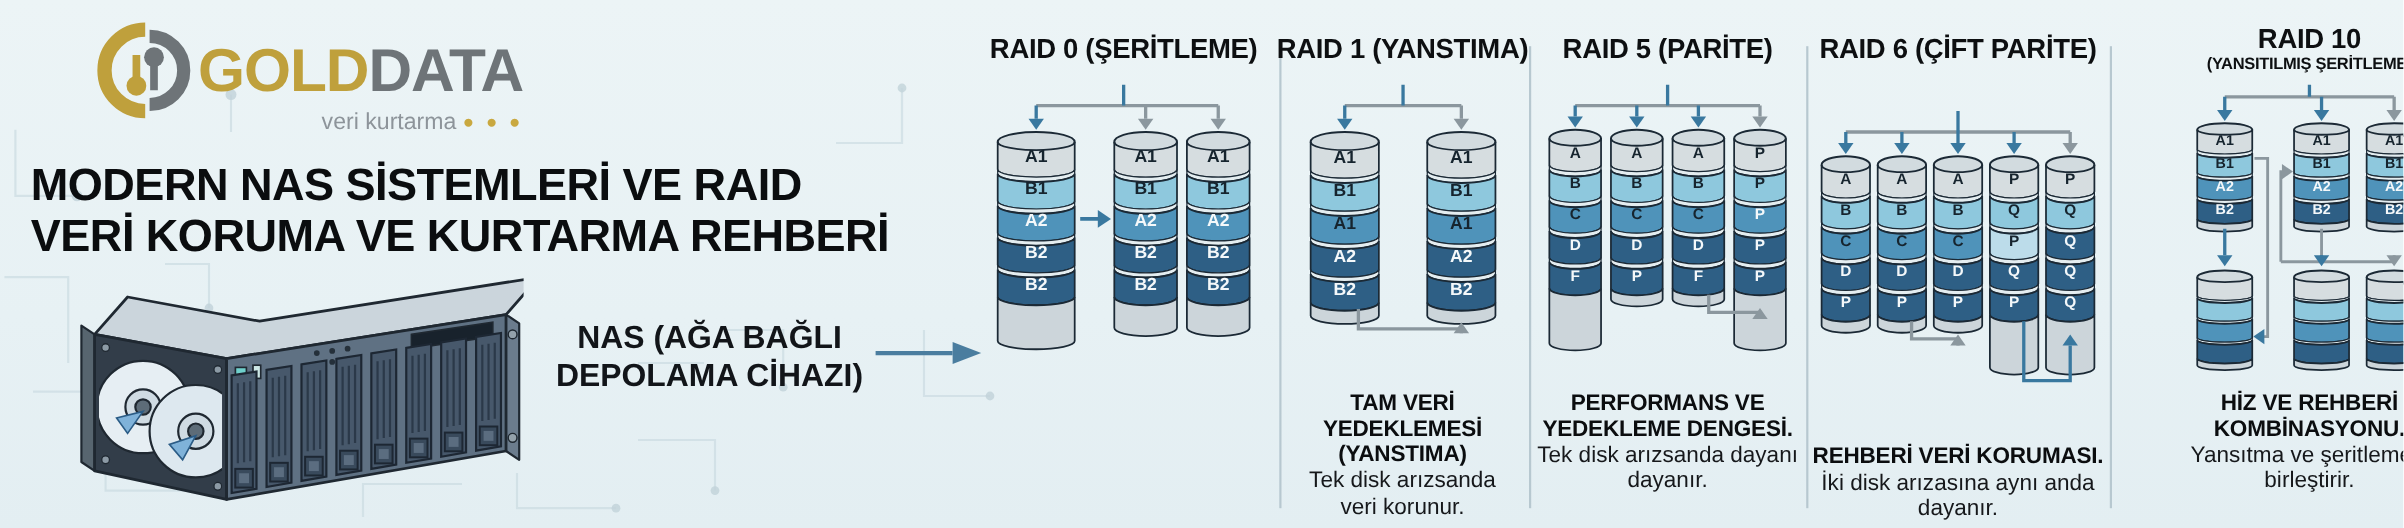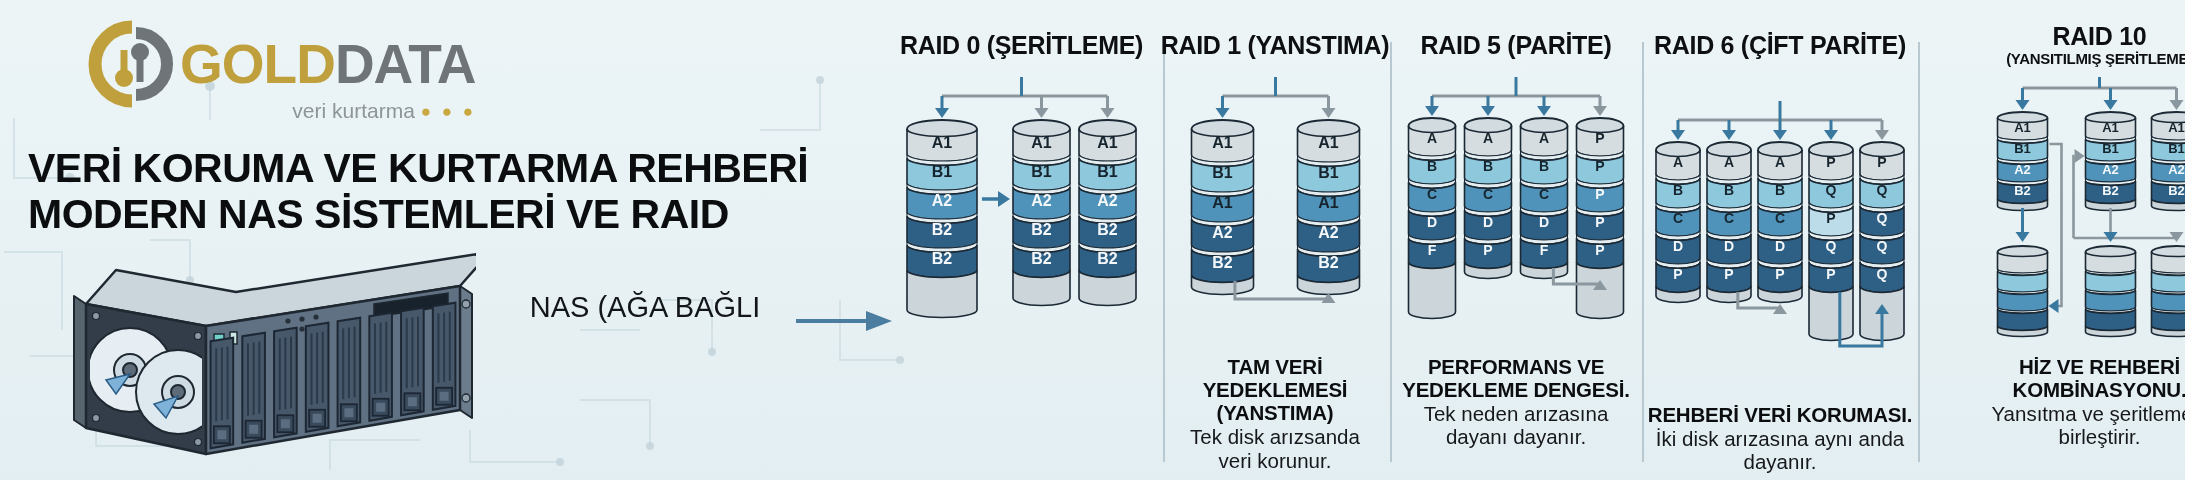--- a/index.html
+++ b/index.html
@@ -11,21 +11,21 @@
   
   .logo-icon{left:86px;top:20px;}
   .brand{left:180px;top:32px;font-size:55px;font-weight:700;letter-spacing:-1px;white-space:nowrap;}
   .brand .gold{color:#bfa03c;}
   .brand .gray{color:#6e7478;}
   .tagline{left:180px;top:99px;width:296px;text-align:right;font-size:21px;color:#8d949a;white-space:nowrap;}
   .tagline .dots{color:#c9a83f;font-size:17px;letter-spacing:3px;vertical-align:1px;}
   
   .main-title{left:28px;top:146px;font-size:41px;line-height:1.12;font-weight:700;letter-spacing:-0.5px;color:#0b0d0f;white-space:nowrap;}
   
-  .nas-label{left:492px;top:290px;width:306px;text-align:center;font-size:29px;line-height:1.2;font-weight:400;color:#121519;}
+  .nas-label{left:492px;top:290px;width:306px;text-align:center;font-size:29px;line-height:1.2;font-weight:700;color:#121519;}
   
   .divider{top:42px;height:420px;width:2px;background:#b7c8d0;}
   .raid-col{top:16px;display:flex;flex-direction:column;align-items:center;}
   .raid-title{height:58px;display:flex;flex-direction:column;justify-content:center;align-items:center;
               font-weight:700;font-size:25px;letter-spacing:-0.3px;color:#0d0f11;text-align:center;line-height:1.04;white-space:nowrap;}
   .raid-title .sub{font-size:15px;margin-top:2px;}
   .raid-desc{margin-top:9px;text-align:center;line-height:1.13;padding:0 5px;}
   .raid-desc .b{font-weight:700;font-size:20.5px;color:#0b0d0f;letter-spacing:-0.2px;}
   .raid-desc .n{font-weight:400;font-size:20.5px;color:#16181b;margin-top:1px;}
 </style>
@@ -76,22 +76,22 @@
   </svg>
   <div class="abs tagline">
     <span>veri kurtarma</span>
     <span class="dots">● ● ●</span>
   </div>
   <div class="abs brand">
     <span class="gold">GOLD</span><span class="gray">DATA</span>
   </div>
 
   <div class="abs main-title">
+    <div>MODERN NAS SİSTEMLERİ VE RAID</div>
     <div>VERİ KORUMA VE KURTARMA REHBERİ</div>
-    <div>MODERN NAS SİSTEMLERİ VE RAID</div>
   </div>
 
   <svg class="abs" style="left:56px;top:242px;" width="420" height="235" viewBox="0 0 420 235">
     <g stroke="#1f2831" stroke-linejoin="round">
 
       <path d="M30,62 L60,28 L180,50 L434,10 L404,44 L150,84 Z" fill="#cbd5dc" stroke-width="2.5"></path>
 
       <path d="M18,54 L30,62 L30,186 L18,178 Z" fill="#57656f" stroke-width="2"></path>
       <path d="M404,44 L416,52 L416,176 L404,168 Z" fill="#6b7c8d" stroke-width="2"></path>
 
@@ -184,20 +184,21 @@
         <rect x="383.625" y="149.75" width="9" height="9" fill="#5b6d80"></rect>
       </g>
     <g fill="#93a1ab" stroke="#1f2831" stroke-width="1.3">
       <circle cx="410" cy="62" r="4"></circle>
         <circle cx="410" cy="156" r="4"></circle>
     </g>
   </svg>
 
   <div class="abs nas-label">
     <div>NAS (AĞA BAĞLI</div>
+    <div>DEPOLAMA CİHAZI)</div>
   </div>
   <svg class="abs" style="left:794px;top:306px;" width="102" height="30" viewBox="0 0 102 30">
     <line x1="2" y1="15" x2="72" y2="15" stroke="#4a7d9f" stroke-width="4"></line>
     <path d="M72,5 L98,15 L72,25 Z" fill="#4a7d9f"></path>
   </svg>
 
   <div class="abs divider" style="left:1163px;"></div>
   <div class="abs divider" style="left:1390px;"></div>
   <div class="abs divider" style="left:1642px;"></div>
   <div class="abs divider" style="left:1918px;"></div>
@@ -396,21 +397,21 @@
           <text x="210" y="153.32" text-anchor="middle" font-size="14" font-weight="bold" font-family="&quot;Liberation Sans&quot;,sans-serif" fill="#f4f8fa">P</text>
           <path d="M 186.5 160 A 23.5 6 0 0 0 233.5 160 L 233.5 164 A 23.5 6 0 0 1 186.5 164 Z" fill="#e4edf0" stroke="#1b2935" stroke-width="1.1"></path>
           <path d="M 186.5 164 A 23.5 6.5 0 0 0 233.5 164 L 233.5 188 A 23.5 6.5 0 0 1 186.5 188 Z" fill="#2e5f85" stroke="#1b2935" stroke-width="1.6"></path>
           <text x="210" y="181.32" text-anchor="middle" font-size="14" font-weight="bold" font-family="&quot;Liberation Sans&quot;,sans-serif" fill="#f4f8fa">P</text>
           <path d="M 186.5 188 A 23.5 6.5 0 0 0 233.5 188 L 233.5 238 A 23.5 6.5 0 0 1 186.5 238 Z" fill="#ccd5da" stroke="#1b2935" stroke-width="1.6"></path>
           <path d="M 163.4 194 L 163.4 210 L 210 210 L 210 216" fill="none" stroke="#8b979e" stroke-width="3"></path>
           <path d="M 203 216 L 217 216 L 210 206 Z" fill="#8b979e"></path>
         </svg>
         <div class="raid-desc">
           <div class="b">PERFORMANS VE YEDEKLEME DENGESİ.</div>
-          <div class="n">Tek neden arızasına dayanı dayanır.</div>
+          <div class="n">Tek disk arızsanda dayanı dayanır.</div>
         </div>
       </div>
       <div class="raid-col abs" style="left: 1642px; width: 276px; gap: 24px;">
         <div class="raid-title">
           <div>RAID 6 (ÇİFT PARİTE)</div>
         </div>
         <svg width="276" height="272" viewBox="0 0 276 272">
           <path d="M 36 22 L 240 22" fill="none" stroke="#8b979e" stroke-width="3"></path>
           <path d="M 138 3 L 138 22" fill="none" stroke="#39789f" stroke-width="3"></path>
           <path d="M 36 22 L 36 32" fill="none" stroke="#39789f" stroke-width="3"></path>

